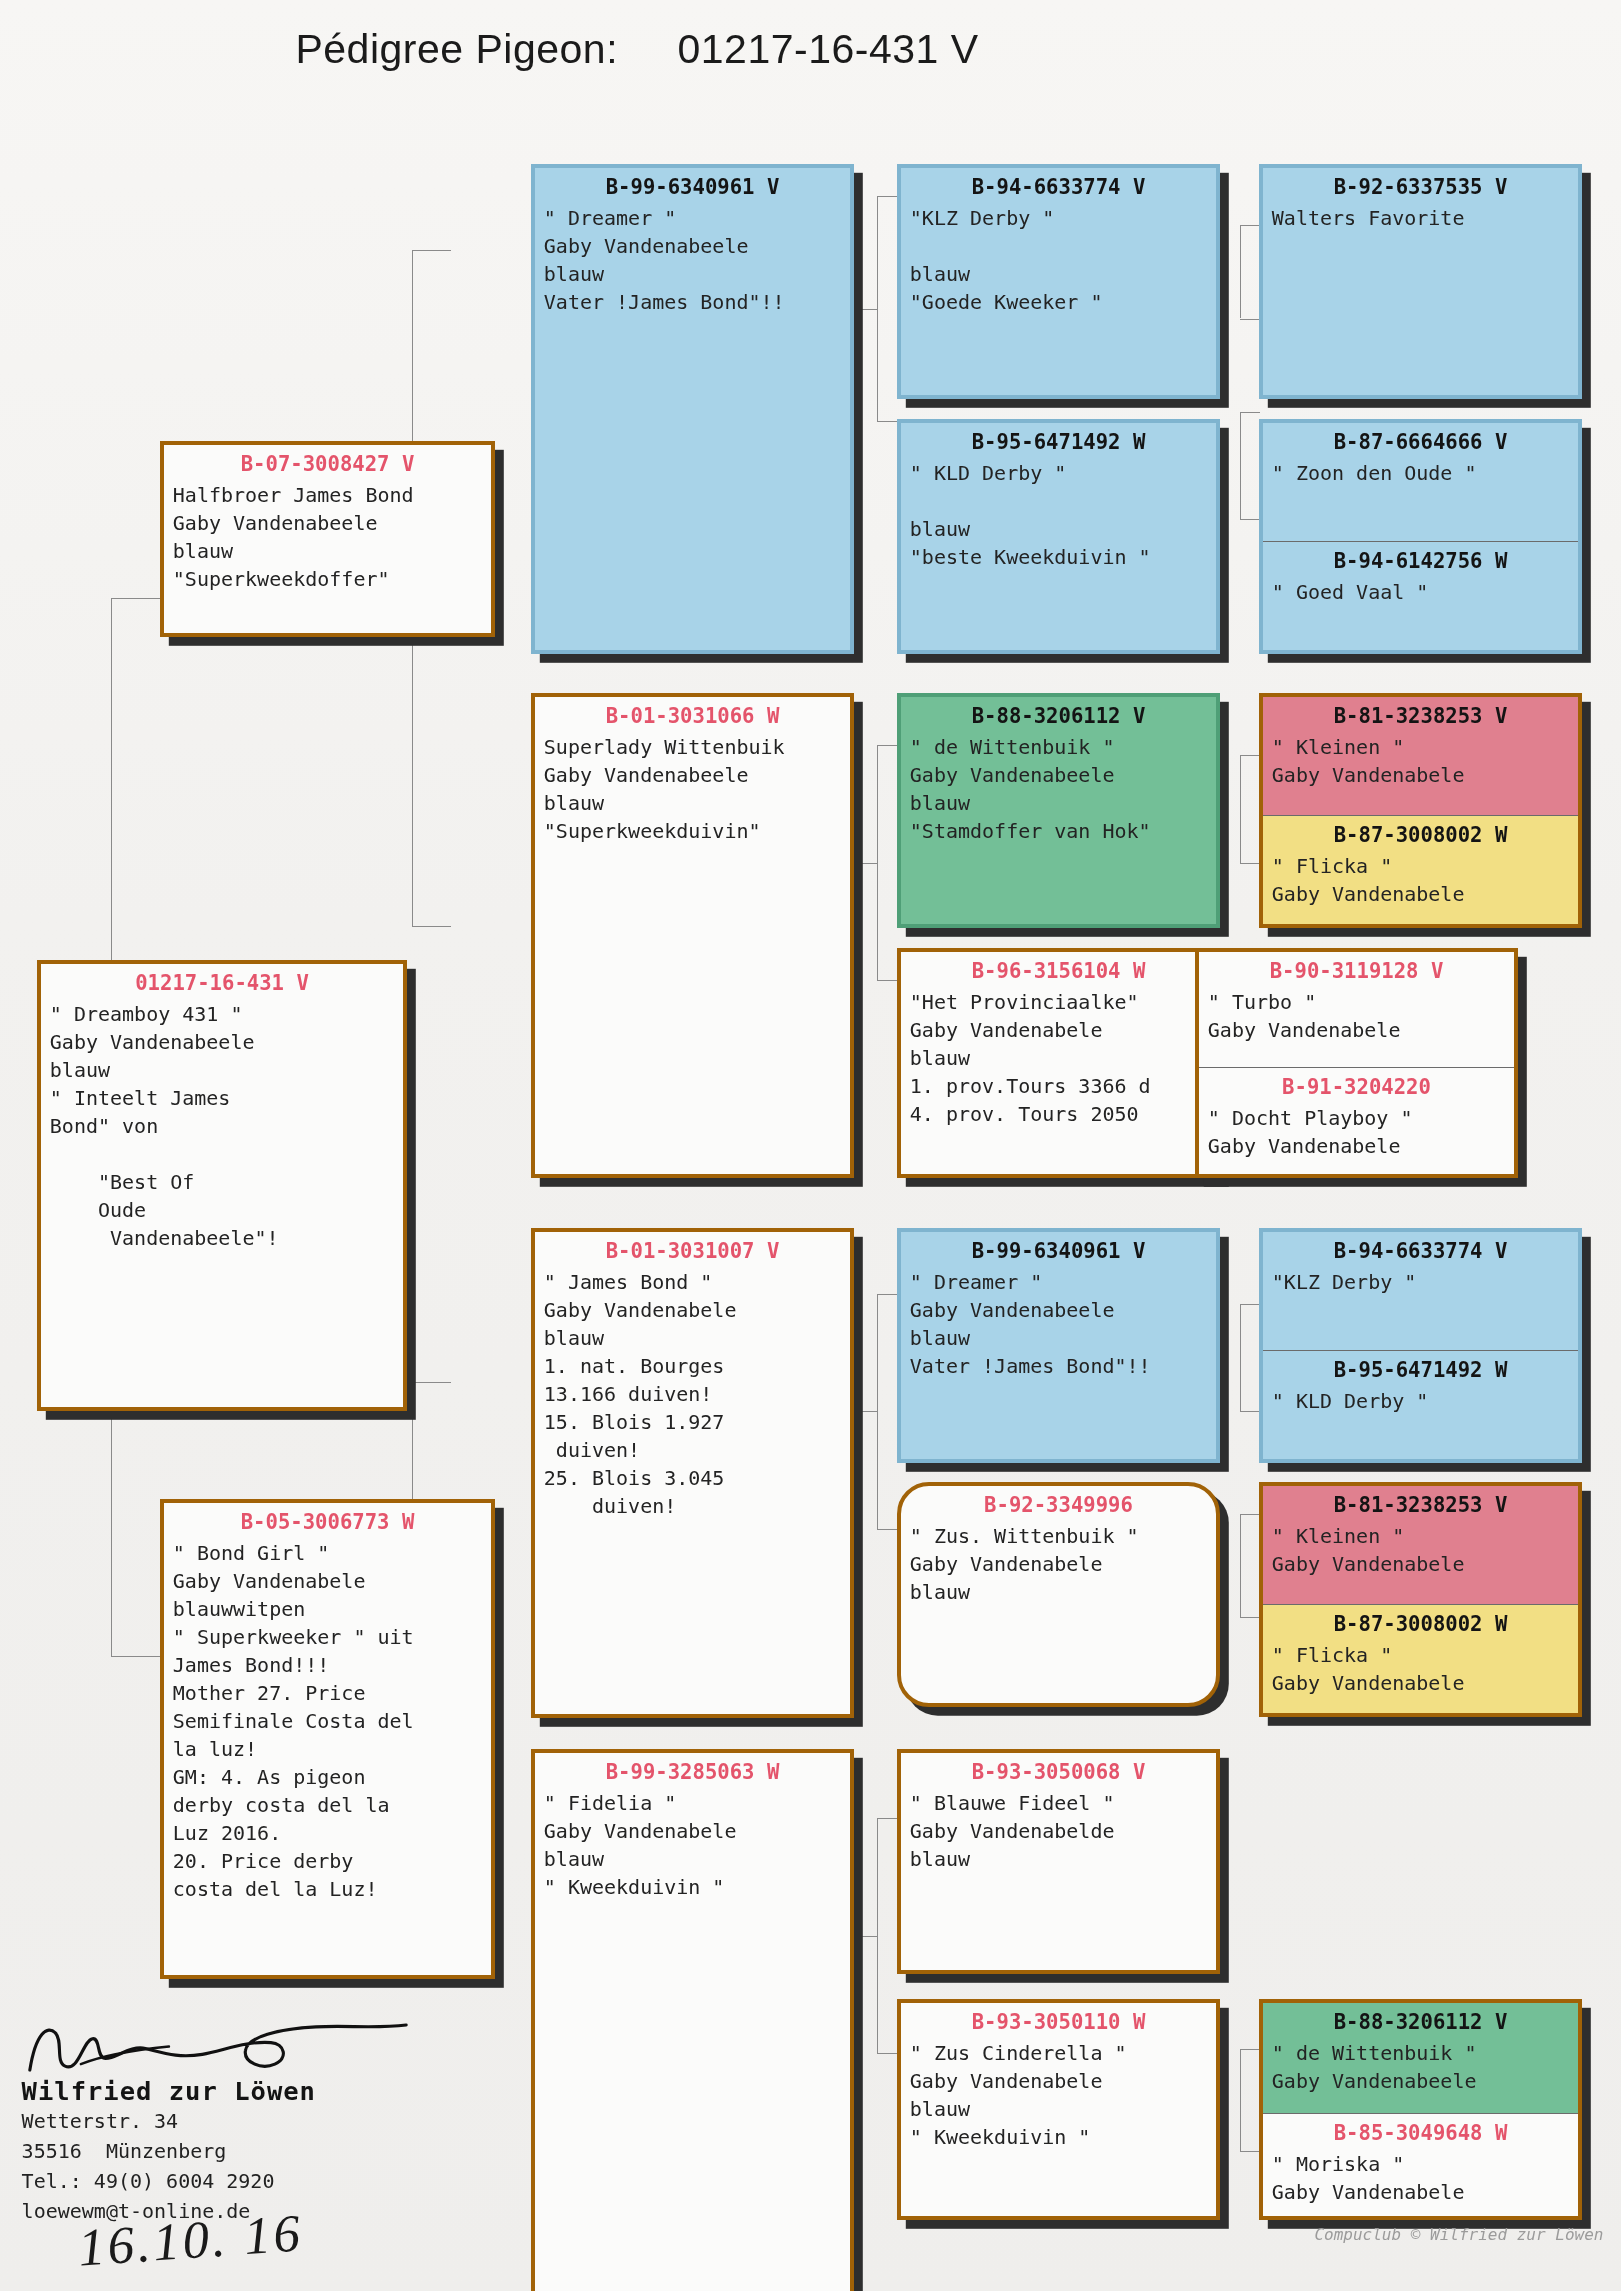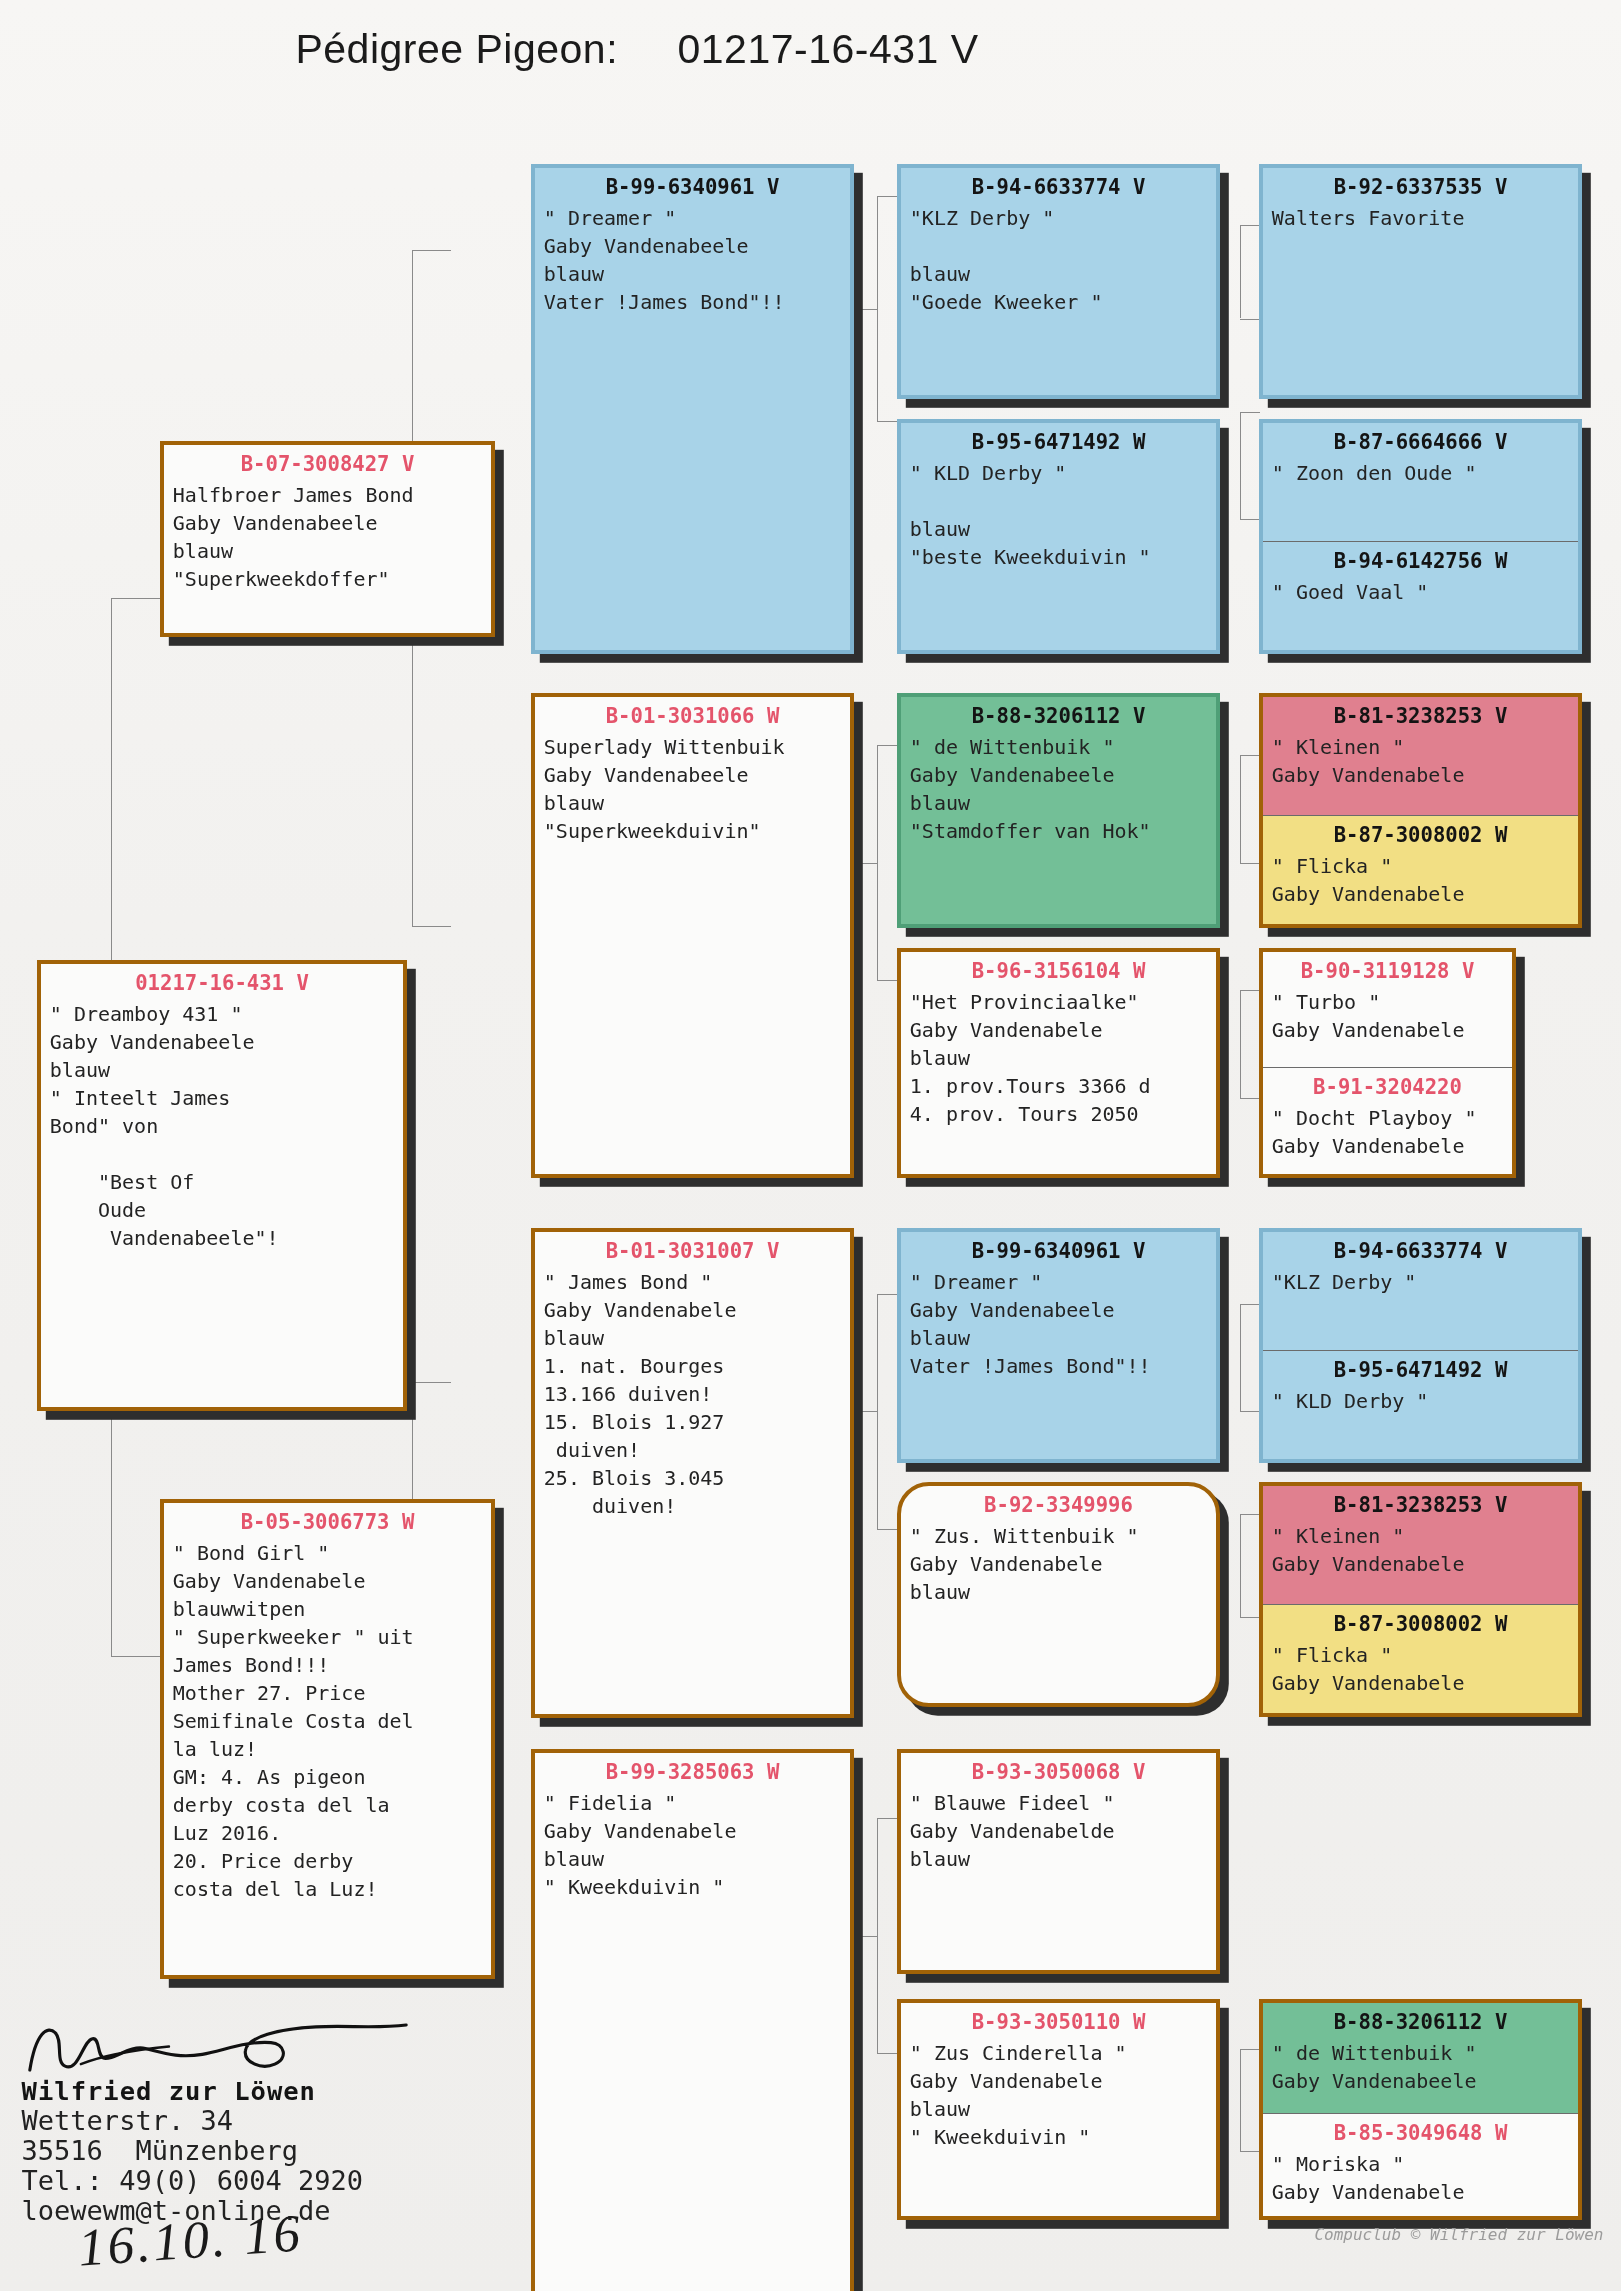--- a/index.html
+++ b/index.html
@@ -95,21 +95,21 @@
     margin-bottom: -5.9px;
   }
   #breeder .bname {
     font-size: 25.5px;
     font-weight: bold;
     color: #141414;
     letter-spacing: 1px;
     white-space: pre;
   }
   #breeder .bline {
-    font-size: 27px;
+    font-size: 20px;
     line-height: 30px;
     color: #222;
     white-space: pre;
   }
   #datestamp {
     position: absolute;
     left: 78px;
     top: 2210px;
     font-family: "Liberation Serif", serif;
     font-style: italic;
@@ -293,21 +293,21 @@
   <div class="cell pink" style="height:118px;">
     <span class="pid">B-81-3238253 V</span>
     <div class="lines"><div>" Kleinen "</div><div>Gaby Vandenabele</div></div>
   </div>
   <div class="cell yellow" style="height:117px;">
     <span class="pid">B-87-3008002 W</span>
     <div class="lines"><div>" Flicka "</div><div>Gaby Vandenabele</div></div>
   </div>
 </div>
 
-<div class="box split" style="left:1259px; top:924px; width:257px; height:230px;">
+<div class="box split" style="left:1195px; top:924px; width:323px; height:230px;">
   <div class="cell" style="height:115px;">
     <span class="pid">B-90-3119128 V</span>
     <div class="lines"><div>" Turbo "</div><div>Gaby Vandenabele</div></div>
   </div>
   <div class="cell" style="height:114px;">
     <span class="pid">B-91-3204220</span>
     <div class="lines"><div>" Docht Playboy "</div><div>Gaby Vandenabele</div></div>
   </div>
 </div>
 

